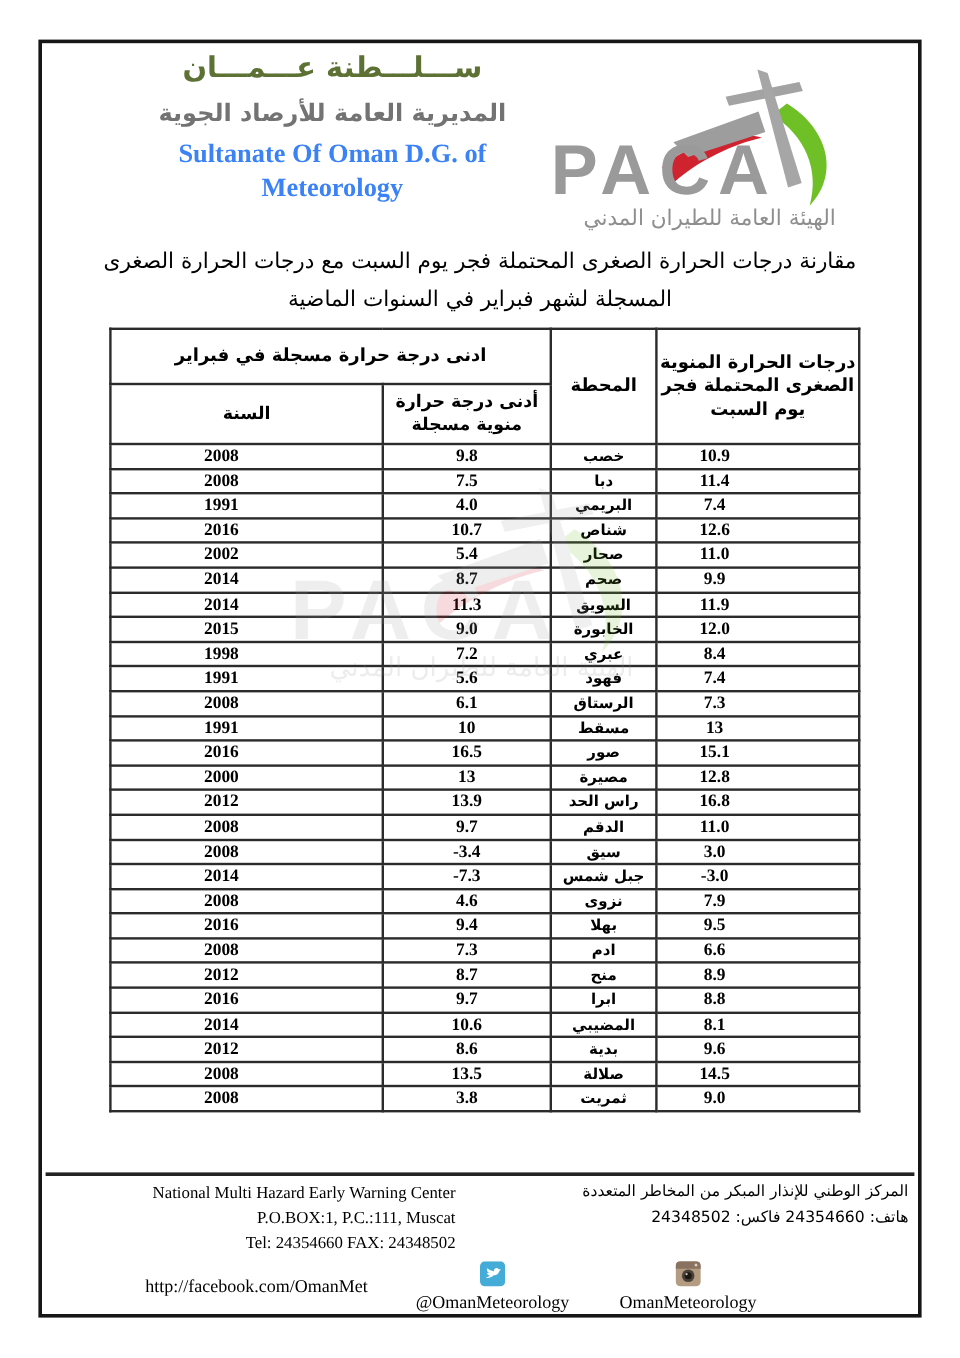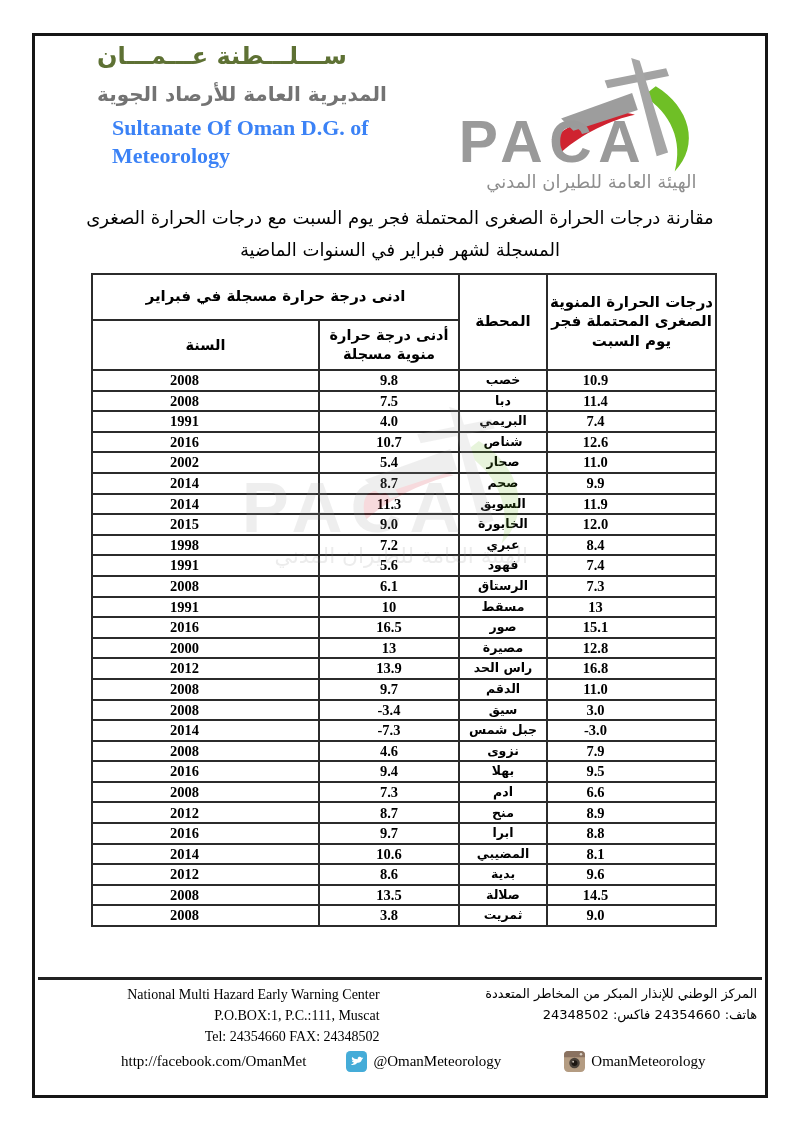--- a/index.html
+++ b/index.html
@@ -1,21 +1,21 @@
 <!DOCTYPE html>
 <html lang="ar"><head>
 <meta charset="utf-8">
 <style>
   html,body{margin:0;padding:0;}
   body{width:800px;height:1132px;position:relative;background:#ffffff;
        font-family:"DejaVu Sans",sans-serif;color:#000;}
   .frame{position:absolute;left:32px;top:33px;width:730px;height:1059px;
          border:3px solid #161616;background:#fff;}
   
-  .org{position:absolute;top:6px;left:62px;width:360px;text-align:left;}
+  .org{position:absolute;top:6px;left:62px;width:360px;text-align:center;}
   .org-ar1{color:#5e7134;font-size:24px;font-weight:bold;letter-spacing:1px;}
   .org-ar2{color:#737373;font-size:20px;font-weight:bold;margin-top:12px;}
   .org-en{color:#3b82f6;font-size:22px;font-weight:bold;line-height:1.25;
           font-family:"Liberation Serif",serif;margin:8px auto 0;width:330px;}
   .logo{position:absolute;top:20px;left:412px;width:285px;height:142px;}
   .logo svg{width:100%;height:100%;}
   
   .doc-title{position:absolute;top:166px;left:35px;width:660px;direction:rtl;
              text-align:center;font-weight:normal;font-size:18px;line-height:1.8;}
   
@@ -38,23 +38,23 @@
   
   .footer-rule{position:absolute;left:3px;right:3px;top:941px;border-top:3px solid #222;}
   .footer{position:absolute;left:10px;right:8px;top:948px;}
   .footer-cols{display:flex;align-items:flex-start;}
   .f-en{width:47%;text-align:right;font-family:"Liberation Serif",serif;
         font-size:14px;line-height:1.5;}
   .f-ar{flex:1;direction:rtl;text-align:right;font-size:13px;line-height:1.6;padding-left:4px;}
   .social-row{display:flex;align-items:center;margin-top:4px;
               font-family:"Liberation Serif",serif;font-size:15px;}
   .fb{margin-left:76px;}
-  .item{display:flex;align-items:center;gap:6px;}
+  .item{display:flex;align-items:center;gap:6px;flex-direction:column;}
   .tw{margin-left:40px;}
-  .ig{margin-left:63px;}
+  .ig{margin-left:42px;}
   .icon16{width:21px;height:21px;display:inline-block;}
   .hidden-defs{position:absolute;width:0;height:0;overflow:hidden;}
 </style>
 </head>
 <body>
 
 <svg class="hidden-defs" aria-hidden="true">
   <defs>
     <symbol id="paca-logo" viewBox="0 0 300 150">
       <g>

